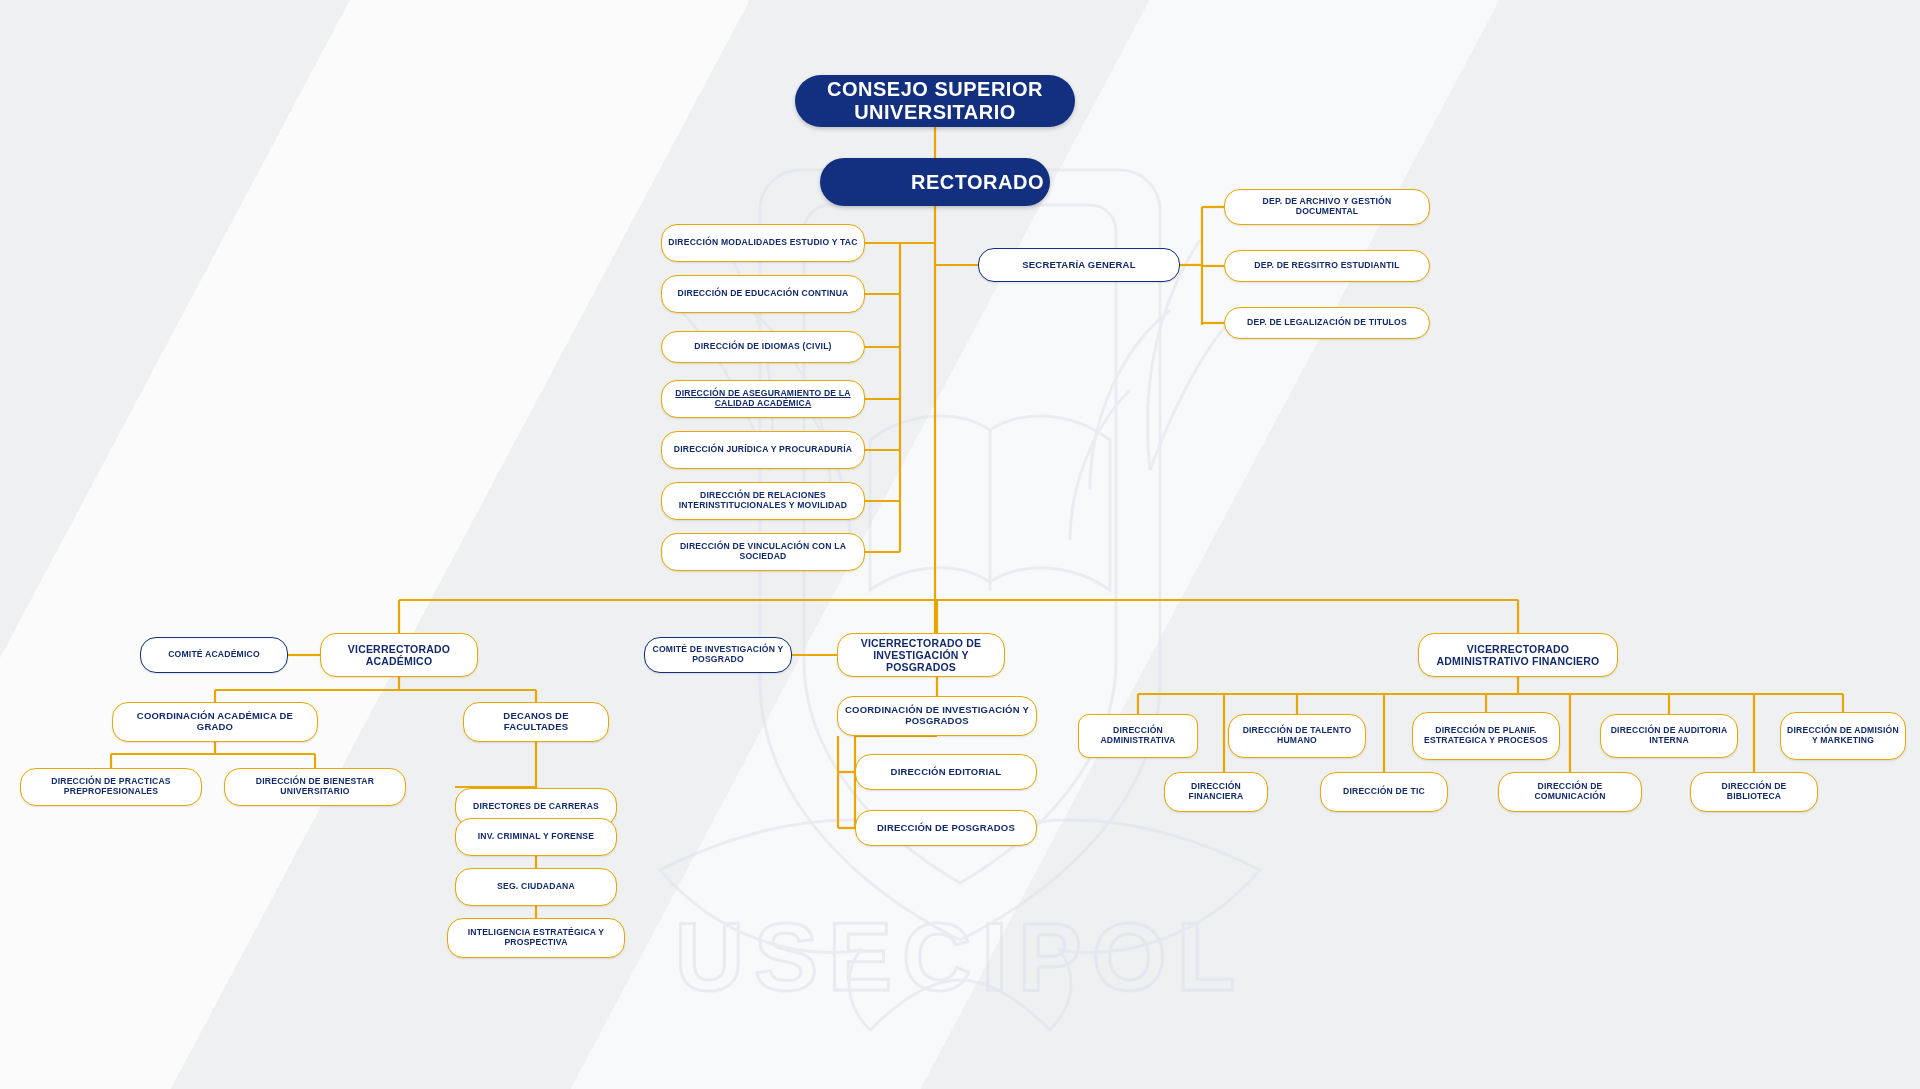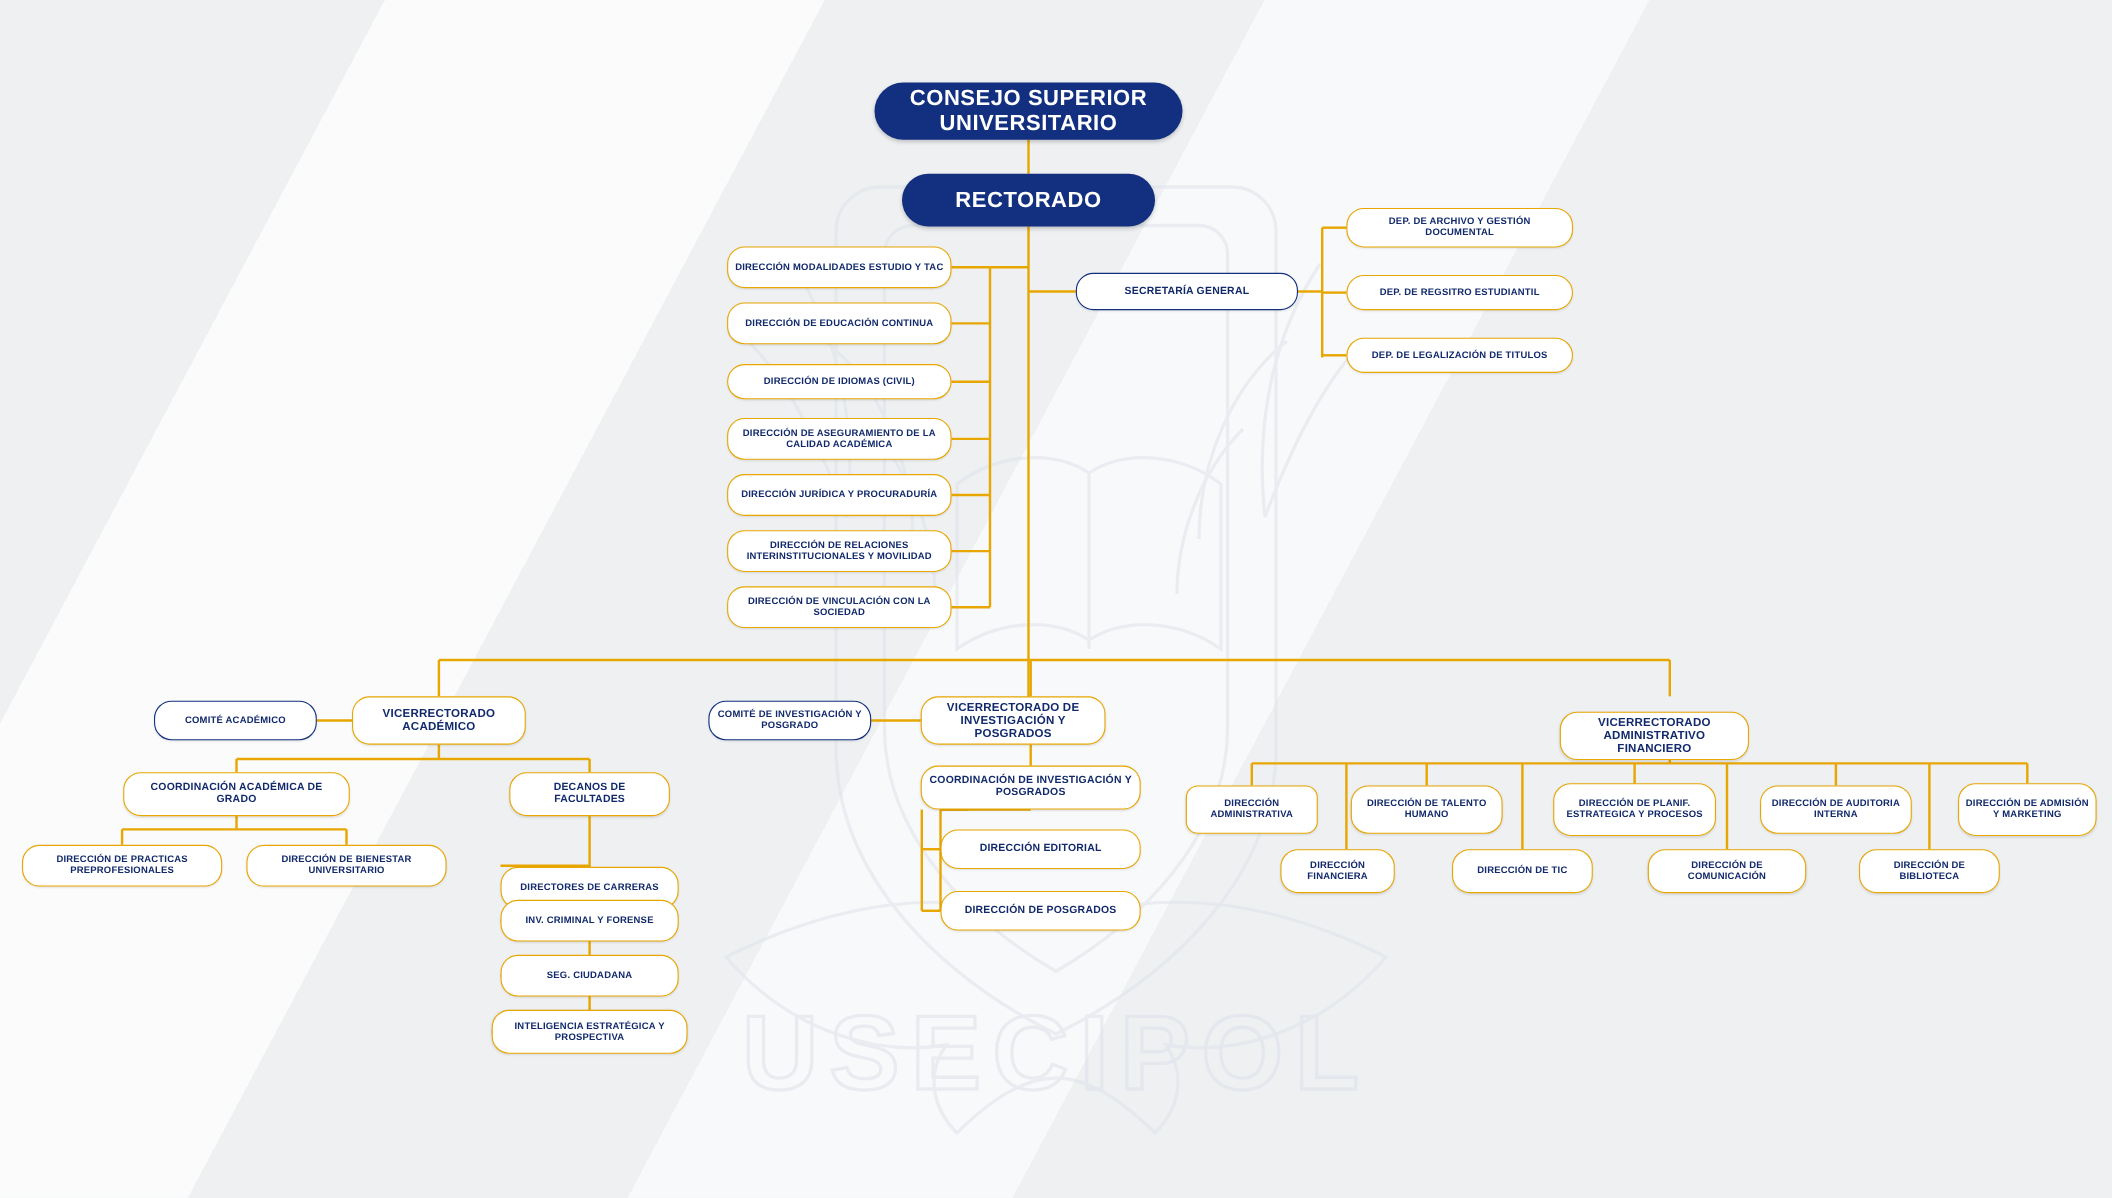--- a/index.html
+++ b/index.html
@@ -39,20 +39,21 @@
     letter-spacing:.2px;
     padding:2px 6px;
     box-shadow:0 1px 2px rgba(0,0,0,.10);
   }
   .node.dark{
     background:#12307f;
     color:#ffffff;
     border:none;
     border-radius:26px;
     box-shadow:0 2px 4px rgba(0,0,0,.2);
+    justify-content:flex-end;
   }
   .node.blue-border{
     border:1.6px solid #12307f;
   }
   .t-top{font-size:20px;letter-spacing:.5px;}
   .t-lvl1{font-size:9.5px;}
   .t-lvl2{font-size:9.5px;}
   .t-small{font-size:8.6px;}
   .t-vice{font-size:10.5px;}
 </style>
@@ -192,21 +193,21 @@
 
   <div class="node t-small" style="left:661px;top:224px;width:204px;height:38px;">
       <span>DIRECCIÓN MODALIDADES ESTUDIO Y TAC</span>
     </div>
   <div class="node t-small" style="left:661px;top:275px;width:204px;height:38px;">
       <span>DIRECCIÓN DE EDUCACIÓN CONTINUA</span>
     </div>
   <div class="node t-small" style="left:661px;top:331px;width:204px;height:32px;">
       <span>DIRECCIÓN DE IDIOMAS (CIVIL)</span>
     </div>
-  <div class="node t-small" style="left:661px;top:380px;width:204px;height:38px;">
+  <div class="node t-small" style="left:661px;top:380px;width:204px;height:38px;text-decoration:underline;">
       <span>DIRECCIÓN DE ASEGURAMIENTO DE LA CALIDAD ACADÉMICA</span>
     </div>
   <div class="node t-small" style="left:661px;top:431px;width:204px;height:38px;">
       <span>DIRECCIÓN JURÍDICA Y PROCURADURÍA</span>
     </div>
   <div class="node t-small" style="left:661px;top:482px;width:204px;height:38px;">
       <span>DIRECCIÓN DE RELACIONES INTERINSTITUCIONALES Y MOVILIDAD</span>
     </div>
   <div class="node t-small" style="left:661px;top:533px;width:204px;height:38px;">
       <span>DIRECCIÓN DE VINCULACIÓN CON LA SOCIEDAD</span>
@@ -217,21 +218,21 @@
     </div>
   <div class="node t-vice" style="left:320px;top:633px;width:158px;height:44px;">
       <span>VICERRECTORADO ACADÉMICO</span>
     </div>
   <div class="node blue-border t-small" style="left:644px;top:637px;width:148px;height:36px;justify-content:center;">
       <span>COMITÉ DE INVESTIGACIÓN Y POSGRADO</span>
     </div>
   <div class="node t-vice" style="left:837px;top:633px;width:168px;height:44px;">
       <span>VICERRECTORADO DE INVESTIGACIÓN Y POSGRADOS</span>
     </div>
-  <div class="node t-vice" style="left:1418px;top:647px;width:172px;height:44px;">
+  <div class="node t-vice" style="left:1418px;top:633px;width:200px;height:44px;">
       <span>VICERRECTORADO ADMINISTRATIVO FINANCIERO</span>
     </div>
 
   <div class="node t-lvl2" style="left:112px;top:702px;width:206px;height:40px;">
       <span>COORDINACIÓN ACADÉMICA DE GRADO</span>
     </div>
   <div class="node t-lvl2" style="left:463px;top:702px;width:146px;height:40px;">
       <span>DECANOS DE FACULTADES</span>
     </div>
   <div class="node t-small" style="left:20px;top:768px;width:182px;height:38px;">

